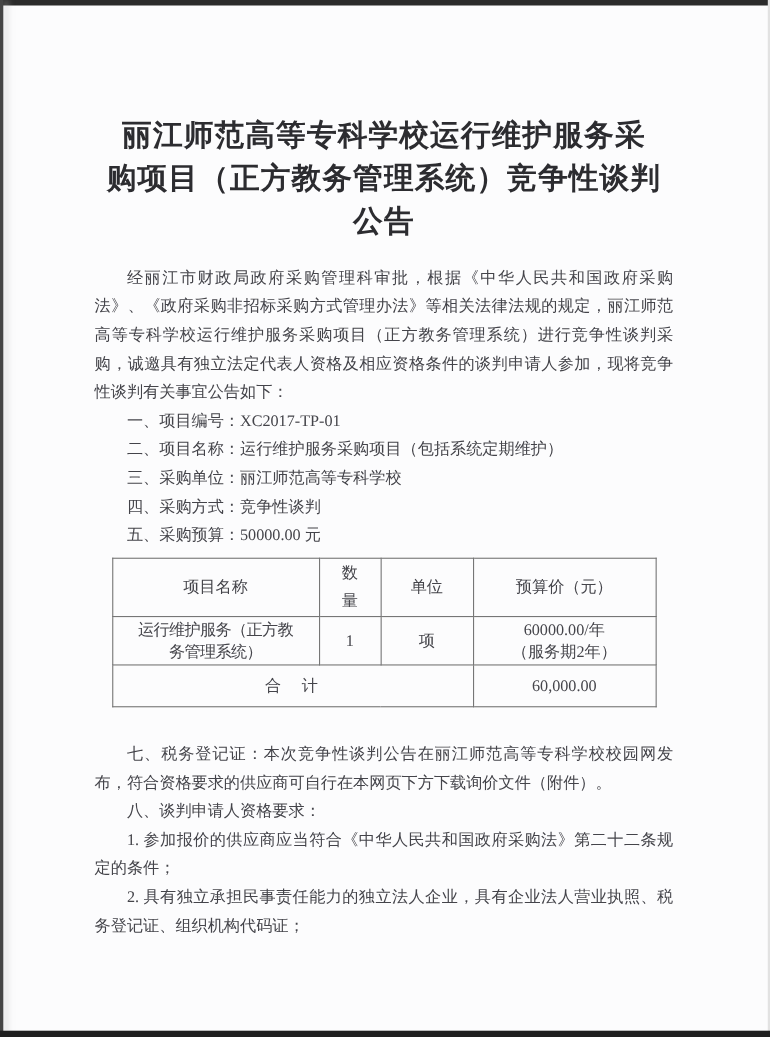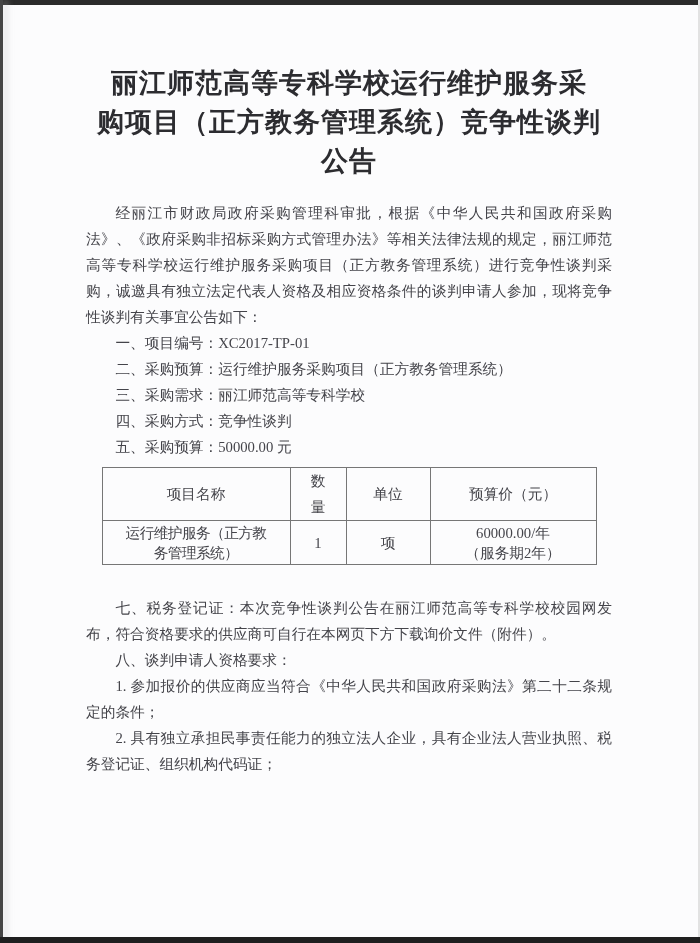--- a/index.html
+++ b/index.html
@@ -25,21 +25,21 @@
   .content {
     position: absolute;
     top: 0; left: 86px;
     width: 526px;
     color: #44444a;
     font-size: 14.7px;
     line-height: 26px;
     text-align: justify;
   }
   .doc-title {
-    padding-top: 64px;
+    padding-top: 104px;
     font-size: 27px;
     line-height: 39px;
     font-weight: 700;
     letter-spacing: 1px;
     text-align: center;
     color: #2c2c30;
   }
   p { margin: 0; text-indent: 2em; }
   .intro { margin-top: 19px; }
 
@@ -83,22 +83,22 @@
 
     <div class="doc-title">
       <div>丽江师范高等专科学校运行维护服务采</div>
       <div>购项目（正方教务管理系统）竞争性谈判</div>
       <div>公告</div>
     </div>
 
     <p class="intro">经丽江市财政局政府采购管理科审批，根据《中华人民共和国政府采购法》、《政府采购非招标采购方式管理办法》等相关法律法规的规定，丽江师范高等专科学校运行维护服务采购项目（正方教务管理系统）进行竞争性谈判采购，诚邀具有独立法定代表人资格及相应资格条件的谈判申请人参加，现将竞争性谈判有关事宜公告如下：</p>
 
     <p>一、项目编号：XC2017-TP-01</p>
-    <p>二、采购预算：运行维护服务采购项目（正方教务管理系统）</p>
-    <p>三、采购需求：丽江师范高等专科学校</p>
+    <p>二、项目名称：运行维护服务采购项目（包括系统定期维护）</p>
+    <p>三、采购单位：丽江师范高等专科学校</p>
     <p>四、采购方式：竞争性谈判</p>
     <p>五、采购预算：50000.00 元</p>
 
     <table class="tbl">
       <colgroup>
         <col class="col-name">
           <col class="col-qty">
           <col class="col-unit">
           <col class="col-price">
       </colgroup>
@@ -111,20 +111,24 @@
       </tr>
       <tr class="data-row">
         <td class="cell-name">运行维护服务（正方教务管理系统）</td>
         <td>1</td>
         <td>项</td>
         <td>
           <div>60000.00/年</div>
           <div>（服务期2年）</div>
         </td>
       </tr>
+      <tr class="total-row">
+        <td colspan="3" class="total-label">合　计</td>
+        <td>60,000.00</td>
+      </tr>
     </tbody>
       </table>
 
     <p class="sec7">七、税务登记证：本次竞争性谈判公告在丽江师范高等专科学校校园网发布，符合资格要求的供应商可自行在本网页下方下载询价文件（附件）。</p>
     <p>八、谈判申请人资格要求：</p>
     <p>1. 参加报价的供应商应当符合《中华人民共和国政府采购法》第二十二条规定的条件；</p>
     <p>2. 具有独立承担民事责任能力的独立法人企业，具有企业法人营业执照、税务登记证、组织机构代码证；</p>
 
   </div>
 </div>

